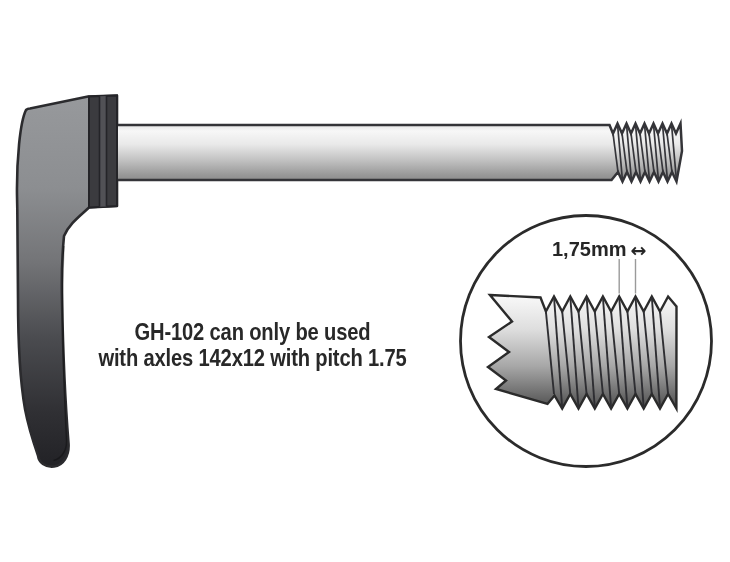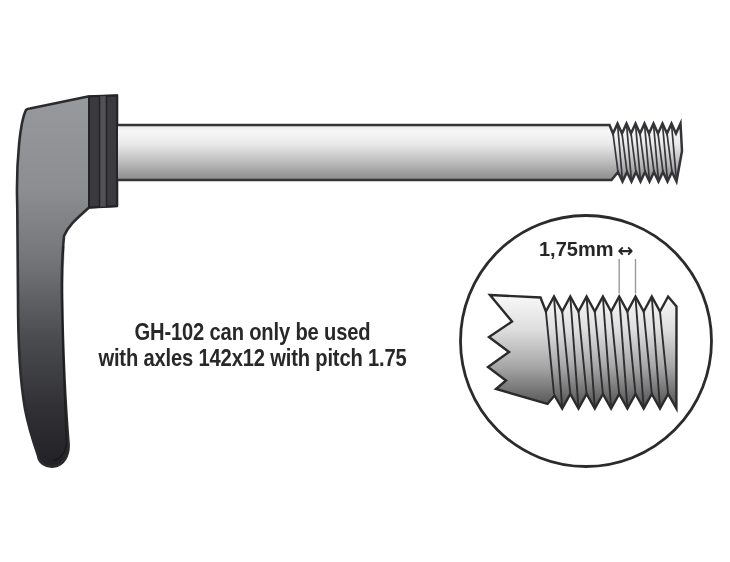--- a/index.html
+++ b/index.html
@@ -19,21 +19,21 @@
     font-size:24px;
     line-height:26px;
     color:#282828;
     letter-spacing:-0.2px;
     transform:scaleX(0.84);
     transform-origin:50% 50%;
     white-space:nowrap;
   }
   .pitch-label{
     position:absolute;
-    left:539px;top:239px;
+    left:552px;top:239px;
     display:flex;
     align-items:center;
     gap:4px;
     font-weight:bold;
     font-size:20px;
     line-height:20px;
     color:#262626;
     white-space:nowrap;
   }
   .pitch-label .arrow{

